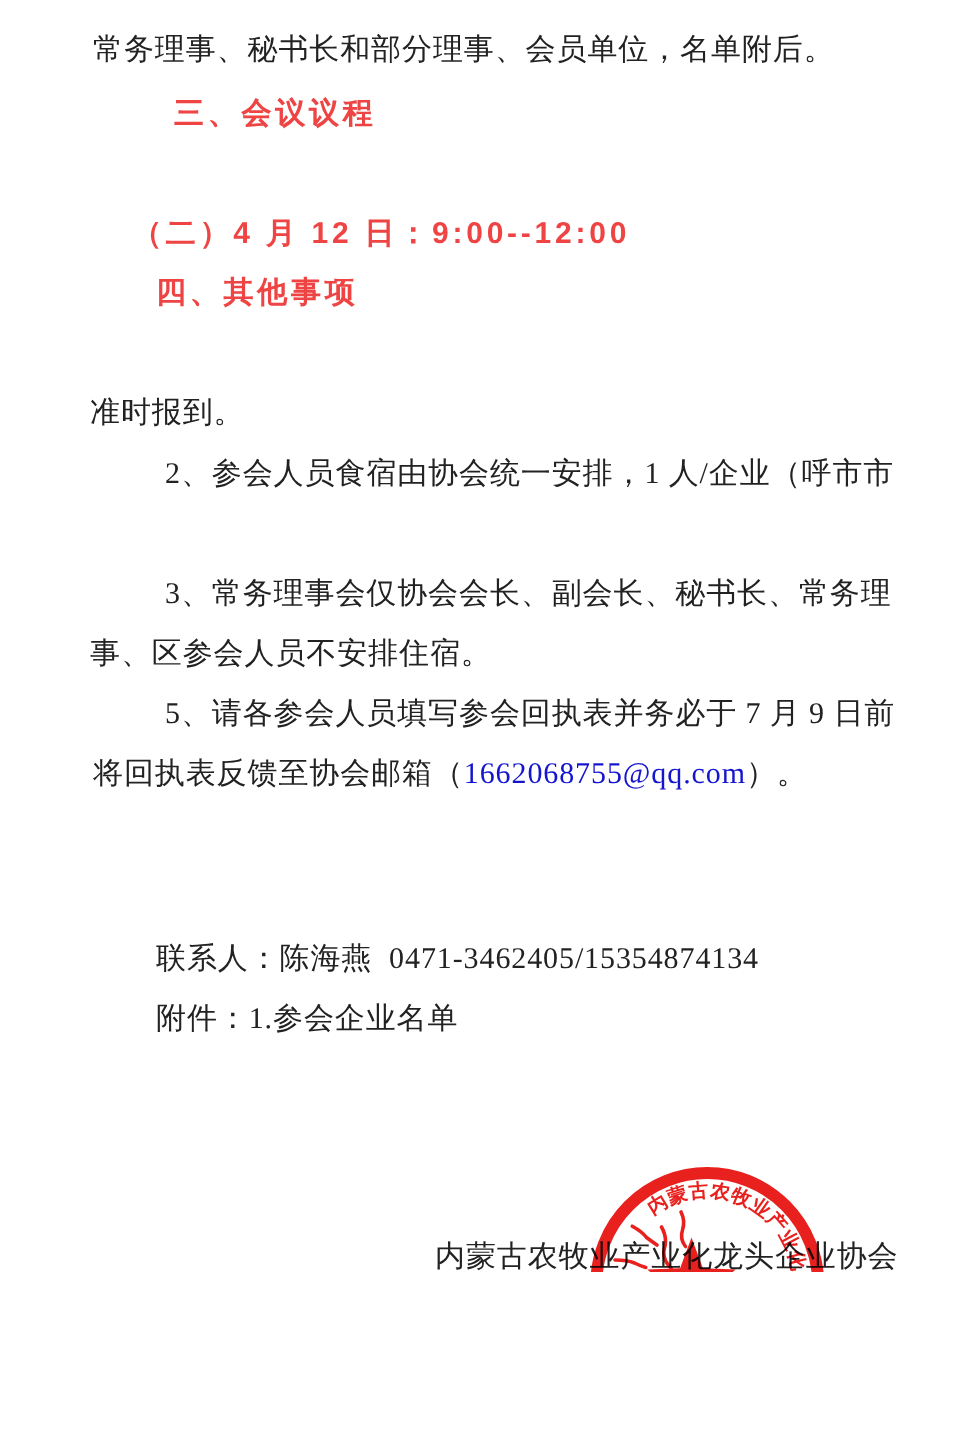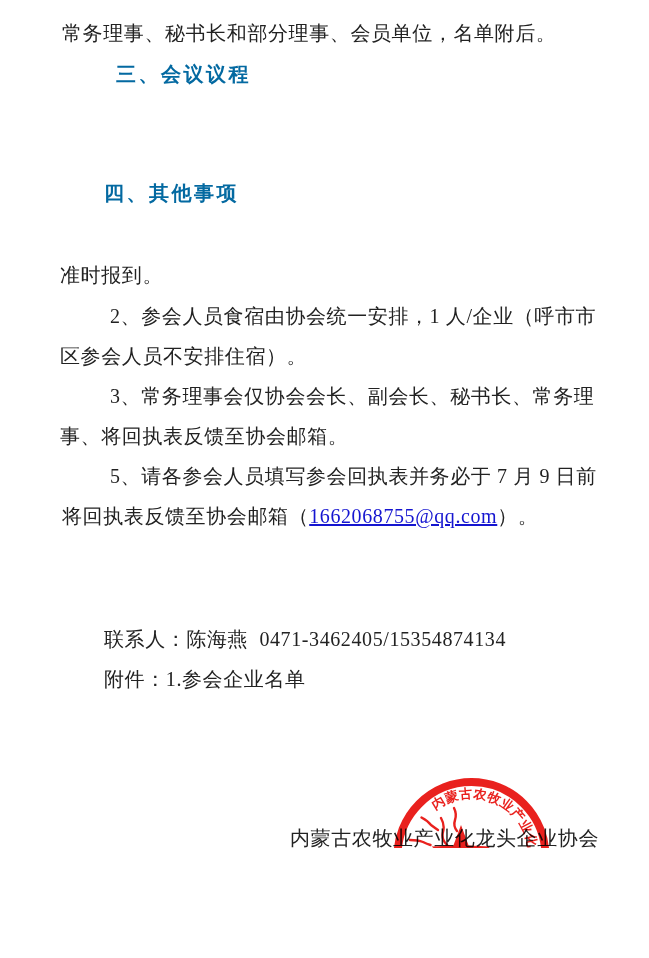--- a/index.html
+++ b/index.html
@@ -21,28 +21,27 @@
     white-space:pre;
     color:var(--text-color);
     font-size:20px;
     line-height:28px;
     letter-spacing:0.6px;
   }
   .body-line{
     font-family:"Liberation Serif","DejaVu Serif",serif;
   }
   .heading-line{
-    font-family:Liberation Mono, monospace;
+    font-family:Liberation Sans, sans-serif;
     font-weight:bold;
-    color:#0369a1;
+    color:#ef4444;
     letter-spacing:2.5px;
   }
   .email-link{
     color:var(--link-blue);
-    text-decoration:underline;
     cursor:pointer;
   }
   .signature-line{
     font-family:"Liberation Serif","DejaVu Serif",serif;
   }
   .stamp{
     position:absolute;
     left:392px;top:777px;
     width:159px;height:159px;
     mix-blend-mode:multiply;
@@ -74,27 +73,27 @@
   }
 </style>
 </head>
 <body>
 
 <div class="page">
 
   <div class="line body-line" style="left:62px;top:19px">常务理事、秘书长和部分理事、会员单位，名单附后。</div>
 
   <div class="line heading-line" style="left:116px;top:62px">三、会议议程</div>
+  <div class="line heading-line" style="left:88px;top:142px">（二）4 月 12 日：9:00--12:00</div>
   <div class="line heading-line" style="left:104px;top:181px">四、其他事项</div>
 
   <div class="line body-line" style="left:60px;top:261px">准时报到。</div>
   <div class="line body-line" style="left:110px;top:302px">2、参会人员食宿由协会统一安排，1 人/企业（呼市市</div>
-  <div class="line body-line" style="left:60px;top:342px">区参会人员不安排住宿）。</div>
   <div class="line body-line" style="left:110px;top:382px">3、常务理事会仅协会会长、副会长、秘书长、常务理</div>
-  <div class="line body-line" style="left:60px;top:422px">事、将回执表反馈至协会邮箱。</div>
+  <div class="line body-line" style="left:60px;top:422px">事、区参会人员不安排住宿。</div>
   <div class="line body-line" style="left:110px;top:462px">5、请各参会人员填写参会回执表并务必于 7 月 9 日前</div>
 
   <div class="line body-line" style="left:62px;top:502px"><span>将回执表反馈至协会邮箱（</span><a class="email-link">1662068755@qq.com</a><span>）。</span></div>
 
   <div class="line body-line" style="left:104px;top:625px">联系人：陈海燕  0471-3462405/15354874134</div>
   <div class="line body-line" style="left:104px;top:665px">附件：1.参会企业名单</div>
 
   <div class="line signature-line" style="left:290px;top:824px">内蒙古农牧业产业化龙头企业协会</div>
   <div class="line signature-line" style="left:383px;top:866px">2019 年 4 月 1 日</div>
 

